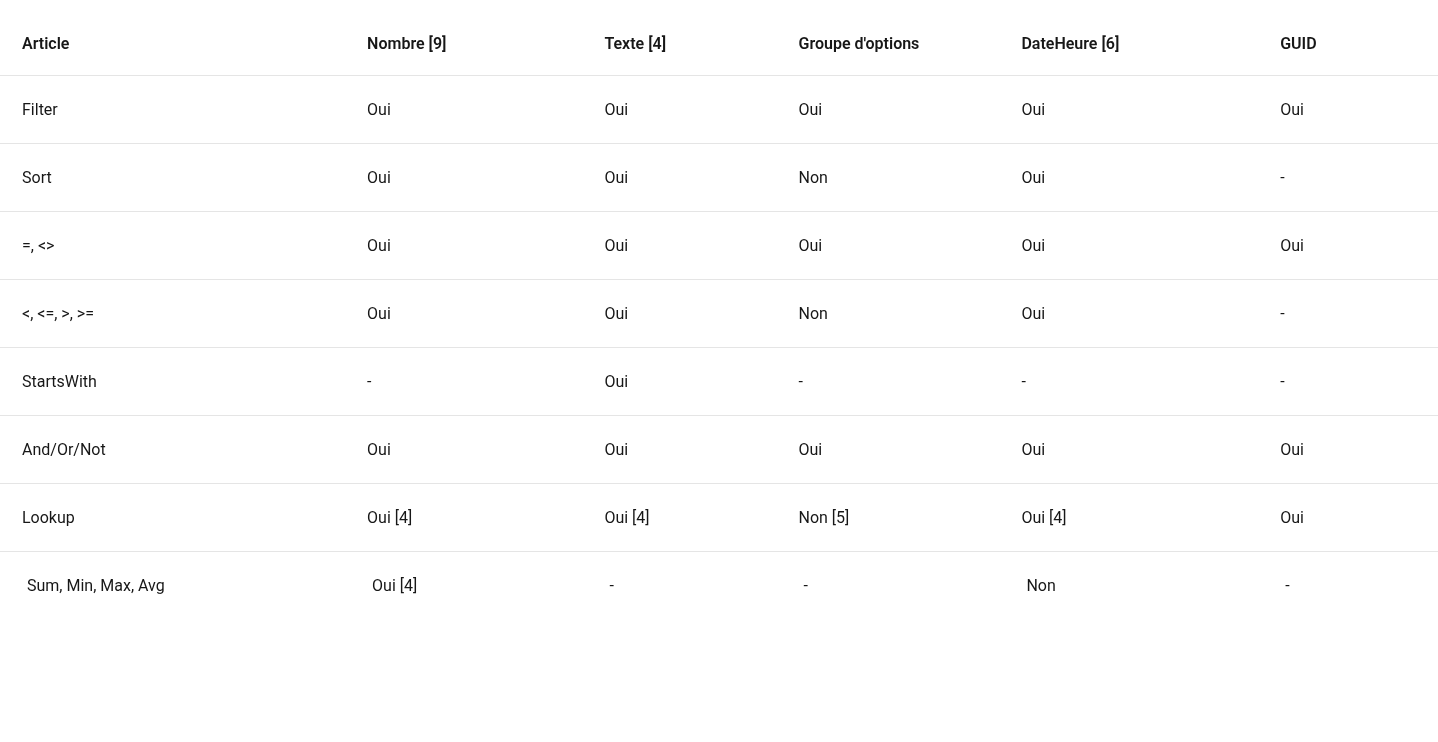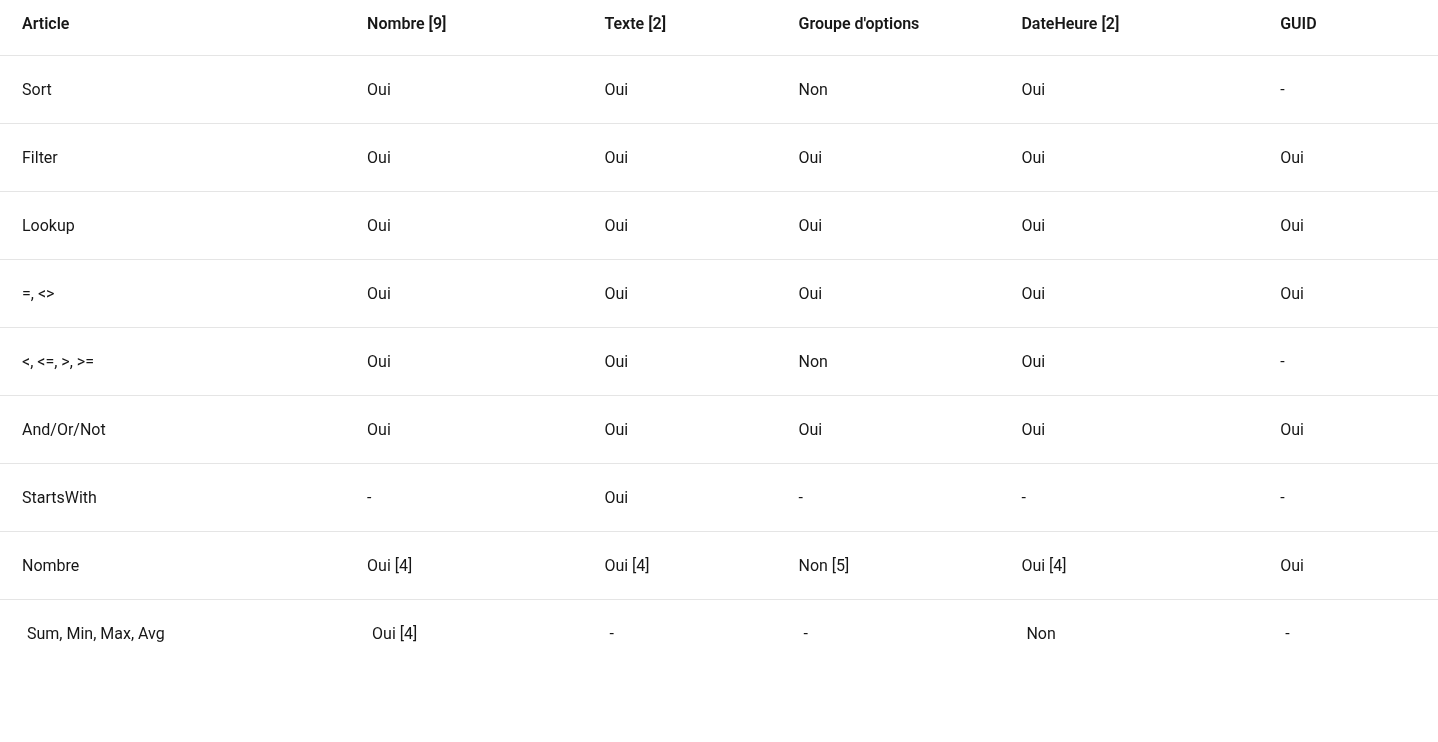--- a/index.html
+++ b/index.html
@@ -15,20 +15,21 @@
       padding: 0;
     }
     .table-wrap {
       width: 100%;
       overflow-x: auto;
     }
     table {
       width: 100%;
       border-collapse: collapse;
       table-layout: fixed;
+      margin-top: 20px;
     }
     thead th {
       text-align: left;
       font-weight: 600;
       font-size: 16px;
       padding: 14px 12px 22px 22px;
       border-bottom: 1px solid #e5e5e5;
       color: #171717;
       vertical-align: top;
     }
@@ -62,85 +63,77 @@
       <col class="c-nombre">
       <col class="c-texte">
       <col class="c-groupe">
       <col class="c-date">
       <col class="c-guid">
     </colgroup>
     <thead>
       <tr>
         <th>Article</th>
         <th>Nombre [9]</th>
-        <th>Texte [2]</th>
+        <th>Texte [4]</th>
         <th>Groupe d'options</th>
-        <th>DateHeure [2]</th>
+        <th>DateHeure [6]</th>
         <th>GUID</th>
       </tr>
     </thead>
     <tbody id="table-body">
-        <tr>
-          <td>Sort</td>
-          <td>Oui</td>
-          <td>Oui</td>
-          <td>Non</td>
-          <td>Oui</td>
-          <td>-</td>
-        </tr>
         <tr>
           <td>Filter</td>
           <td>Oui</td>
           <td>Oui</td>
           <td>Oui</td>
           <td>Oui</td>
           <td>Oui</td>
         </tr>
         <tr>
-          <td>Lookup</td>
+          <td>Sort</td>
           <td>Oui</td>
           <td>Oui</td>
+          <td>Non</td>
           <td>Oui</td>
-          <td>Oui</td>
-          <td>Oui</td>
+          <td>-</td>
         </tr>
         <tr>
           <td>=, &lt;&gt;</td>
           <td>Oui</td>
           <td>Oui</td>
           <td>Oui</td>
           <td>Oui</td>
           <td>Oui</td>
         </tr>
         <tr>
           <td>&lt;, &lt;=, &gt;, &gt;=</td>
           <td>Oui</td>
           <td>Oui</td>
           <td>Non</td>
           <td>Oui</td>
           <td>-</td>
         </tr>
         <tr>
+          <td>StartsWith</td>
+          <td>-</td>
+          <td>Oui</td>
+          <td>-</td>
+          <td>-</td>
+          <td>-</td>
+        </tr>
+        <tr>
           <td>And/Or/Not</td>
           <td>Oui</td>
           <td>Oui</td>
           <td>Oui</td>
           <td>Oui</td>
           <td>Oui</td>
         </tr>
         <tr>
-          <td>StartsWith</td>
-          <td>-</td>
-          <td>Oui</td>
-          <td>-</td>
-          <td>-</td>
-          <td>-</td>
-        </tr>
-        <tr>
-          <td>Nombre</td>
+          <td>Lookup</td>
           <td>Oui [4]</td>
           <td>Oui [4]</td>
           <td>Non [5]</td>
           <td>Oui [4]</td>
           <td>Oui</td>
         </tr>
         <tr>
           <td>Sum, Min, Max, Avg</td>
           <td>Oui [4]</td>
           <td>-</td>

